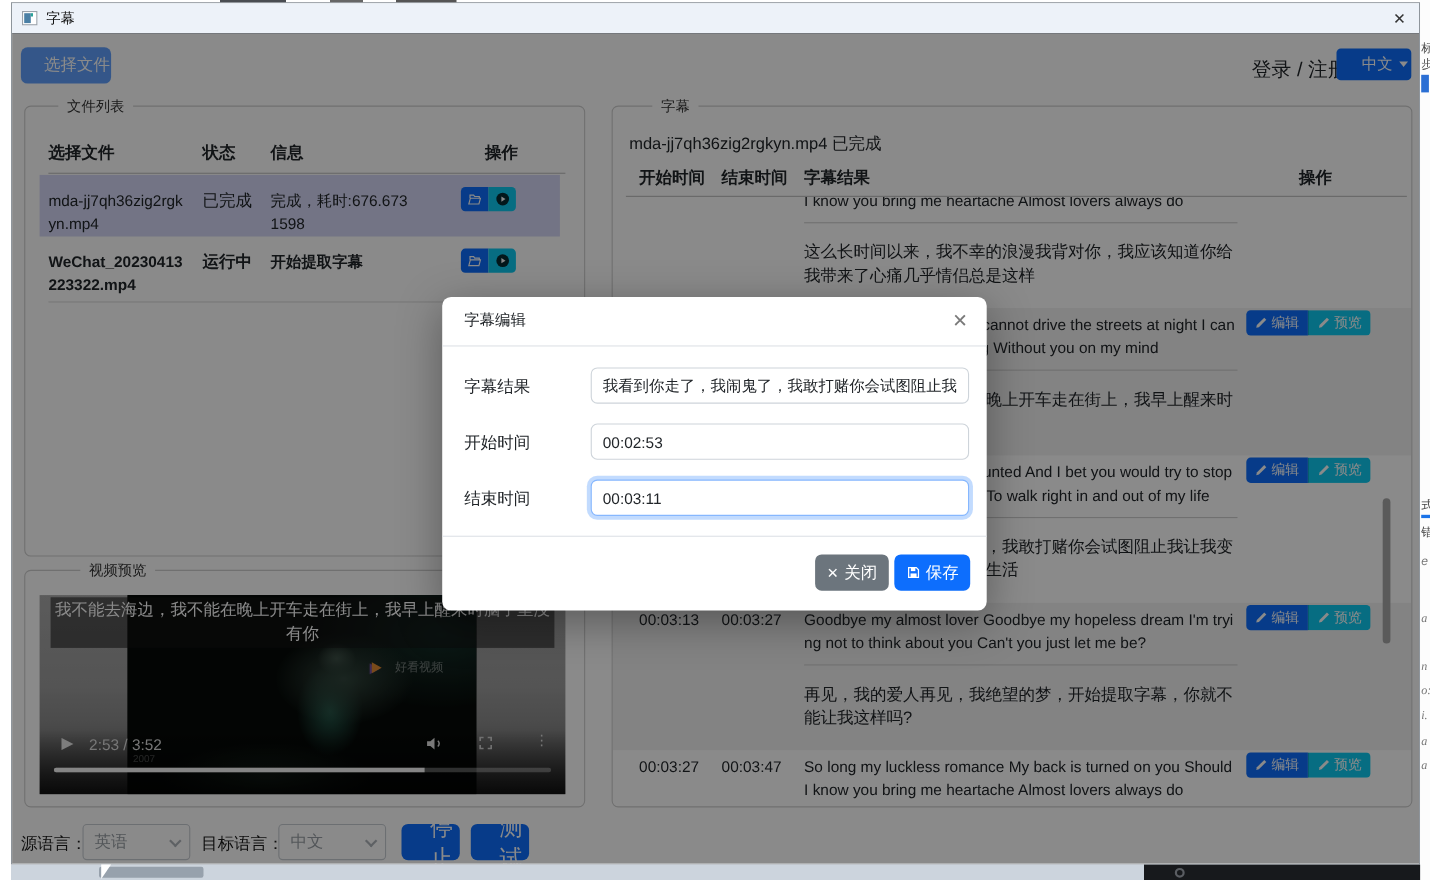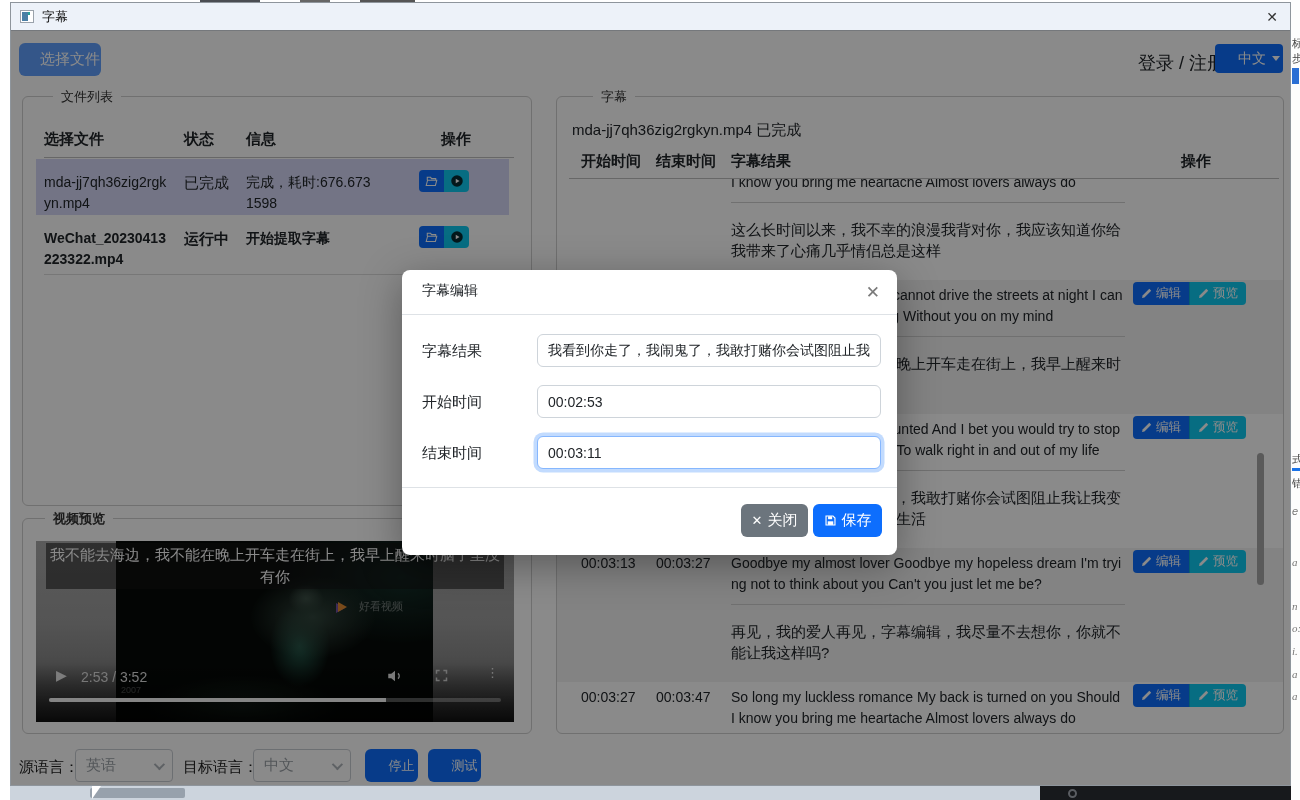--- a/index.html
+++ b/index.html
@@ -38,21 +38,21 @@
   .login-link { position:absolute; left:1127px; top:20px; font-size:18px; color:#212529; }
   .btn-lang { position:absolute; left:1204px; top:13px; width:68px; height:29px; background:#0d6efd; border-radius:4px; font-size:14px; gap:6px; }
   .caret-down { width:0; height:0; border-left:4px solid transparent; border-right:4px solid transparent; border-top:5px solid #fff; }
 
   
   .fset { position:absolute; border:1px solid #cfcfcf; border-radius:6px; }
   .fset > .legend { position:absolute; top:-9px; background:#fff; padding:0 8px; font-size:13px; color:#333; }
   .fs-files { left:11px; top:65px; width:510px; height:410px; }
   .fs-files > .legend { left:30px; }
   .fs-video { left:11px; top:487px; width:510px; height:216px; }
-  .fs-video > .legend { left:22px;font-weight:bold; }
+  .fs-video > .legend { left:50px; }
   .fs-subs { left:545px; top:65px; width:728px; height:638px; }
   .fs-subs > .legend { left:36px; }
 
   
   .ft-head { position:absolute; top:33px; left:0; right:0; height:26px; font-weight:bold; font-size:15px; }
   .ft-head span { position:absolute; top:0; }
   .fh-name { left:21px; } .fh-status { left:161px; } .fh-info { left:223px; } .fh-act { left:395px; width:76px; text-align:center; }
   .ft-headline { position:absolute; top:60px; left:21px; width:470px; border-top:1px solid #bfbfbf; }
   .ft-row { position:absolute; left:13px; width:473px; }
   .ft-row .cell { position:absolute; top:13px; line-height:21px; font-size:14px; word-break:break-all; }
@@ -115,21 +115,21 @@
   .act-edit { background:#0d6efd; border-radius:4px 0 0 4px; }
   .act-prev { background:#0dcaf0; border-radius:0 4px 4px 0; border-left:1px solid rgba(0,0,0,0.15); }
   .scroll-thumb { position:absolute; right:19px; top:356px; width:7px; height:132px; background:#a6a6a6; border-radius:4px; }
 
   
   .bb-label { position:absolute; font-size:15px; top:727px; color:#1a1a1a; }
   .bb-l1 { left:8px; } .bb-l2 { left:172px; }
   .bb-select { position:absolute; top:718px; width:98px; height:33px; border:1px solid #c8cdd3; border-radius:4px; background:#fff; color:#9aa0a6; font-size:15px; display:flex; align-items:center; padding:0 10px; justify-content:space-between; }
   .bb-s1 { left:64px; } .bb-s2 { left:242px; }
   .chev { width:8px; height:8px; border-right:2px solid #aeb4ba; border-bottom:2px solid #aeb4ba; transform:rotate(45deg) translateY(-2px); }
-  .bb-btn { position:absolute; top:718px; width:53px; height:33px; background:#0d6efd; border-radius:6px; font-size:13px; }
+  .bb-btn { position:absolute; top:718px; width:53px; height:33px; background:#0d6efd; border-radius:6px; font-size:21px; }
   .bb-stop { left:354px; } .bb-test { left:417px; }
 
   
   .modal { position:absolute; left:402px; top:270px; width:495px; height:285px; background:#fff; border-radius:8px; z-index:20; box-shadow:0 10px 40px rgba(0,0,0,0.35); }
   .m-header { position:absolute; left:0; top:0; right:0; height:45px; border-bottom:1px solid #dee2e6; }
   .m-title { position:absolute; left:20px; top:12px; font-size:14px; color:#212529; }
   .m-close { position:absolute; right:17px; top:12px; font-size:17px; color:#7a7a7a; }
   .m-row { position:absolute; left:20px; right:16px; height:33px; }
   .m-row .m-label { position:absolute; left:0; top:8px; font-size:15px; }
   .m-input { position:absolute; left:115px; right:0; top:0; height:33px; border:1px solid #ced4da; border-radius:6px; font-size:14px; padding:0 10px; display:flex; align-items:center; white-space:nowrap; overflow:hidden; background:#fff; }
@@ -356,21 +356,21 @@
         <span class="act-btn act-prev">
                       <svg width="11" height="11" viewBox="0 0 16 16">
                         <path d="M12.1 1.2l2.7 2.7-9.8 9.8-3.5.8.8-3.5z" fill="#fff"></path>
                       </svg>
                       <span class="lbl-prev">预览</span>
                     </span>
       </div>
     </div>
     <div class="edivider"></div>
     <div class="crow">
-      <div class="t-text t-chi">再见，我的爱人再见，字幕编辑，我尽量不去想你，你就不能让我这样吗?</div>
+      <div class="t-text t-chi">再见，我的爱人再见，我绝望的梦，开始提取字幕，你就不能让我这样吗?</div>
     </div>
   </div>
               <div class="entry">
     <div class="erow">
       <span class="t-start">00:03:27</span>
       <span class="t-end">00:03:47</span>
       <div class="t-text t-eng">So long my luckless romance My back is turned on you Should I know you bring me heartache Almost lovers always do</div>
       <div class="t-act">
         <span class="act-btn act-edit">
                       <svg width="11" height="11" viewBox="0 0 16 16">

